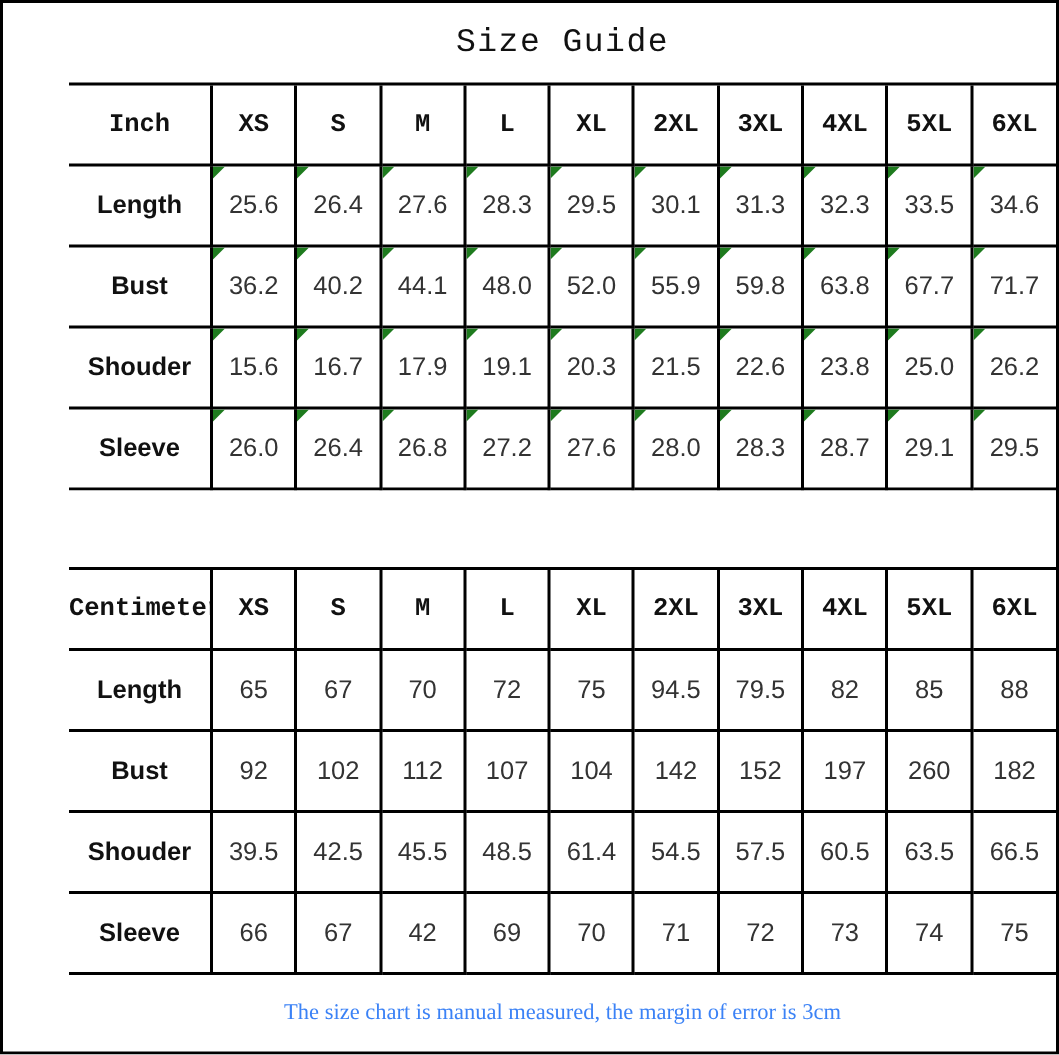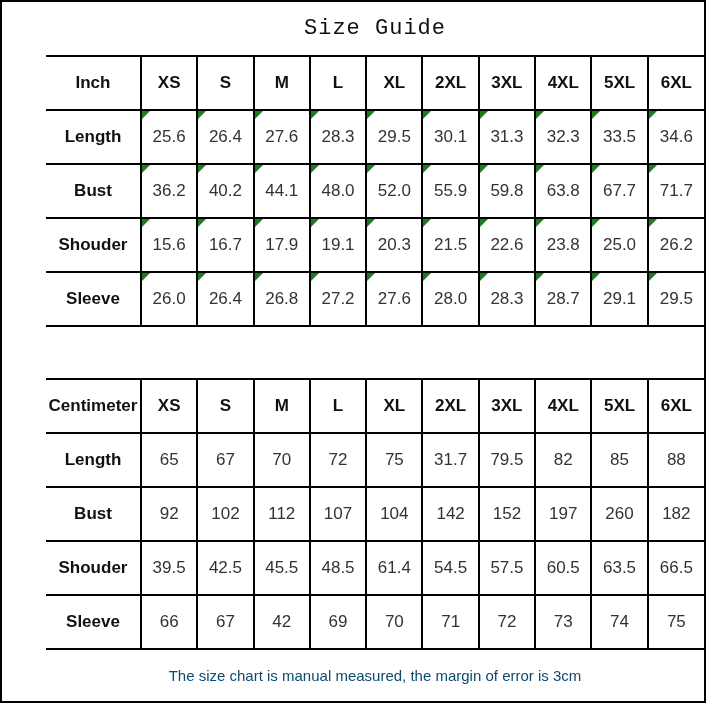--- a/index.html
+++ b/index.html
@@ -45,21 +45,21 @@
     padding: 0;
     text-align: center;
     vertical-align: middle;
     position: relative;
     font-size: 17px;
     overflow: hidden;
   }
   
   table.size-table tr > *:first-child { border-left: none; }
   table.size-table tr > *:last-child  { border-right: none; }
-  table.size-table tr:first-child > * { border-top: none; }
+  table.size-table tr:first-child > * { border-top: none; font-family: Liberation Mono, monospace; }
   table.size-table th {
     font-weight: bold;
     color: #111;
     font-size: 17px;
   }
   table.size-table td.value-cell {
     font-weight: normal;
     color: #333;
   }
   .corner-marker {
@@ -75,23 +75,23 @@
     height: 51px;
     flex: 0 0 51px;
     border-bottom: 2px solid #000;
     background: #fff;
   }
   .footer {
     flex: 1;
     display: flex;
     align-items: center;
     justify-content: center;
-    font-family: Liberation Sans, sans-serif;
+    font-family: Liberation Serif, serif;
     font-size: 15px;
-    color: #0c4a6e;
+    color: #3b82f6;
     white-space: nowrap;
   }
 </style>
 </head>
 <body>
 
 <div class="sheet">
 
   <div class="title">Size Guide</div>
 
@@ -188,21 +188,21 @@
           <th>5XL</th>
           <th>6XL</th>
         </tr>
         <tr>
           <th>Length</th>
           <td class="value-cell">65</td>
           <td class="value-cell">67</td>
           <td class="value-cell">70</td>
           <td class="value-cell">72</td>
           <td class="value-cell">75</td>
-          <td class="value-cell">31.7</td>
+          <td class="value-cell">94.5</td>
           <td class="value-cell">79.5</td>
           <td class="value-cell">82</td>
           <td class="value-cell">85</td>
           <td class="value-cell">88</td>
         </tr>
         <tr>
           <th>Bust</th>
           <td class="value-cell">92</td>
           <td class="value-cell">102</td>
           <td class="value-cell">112</td>

